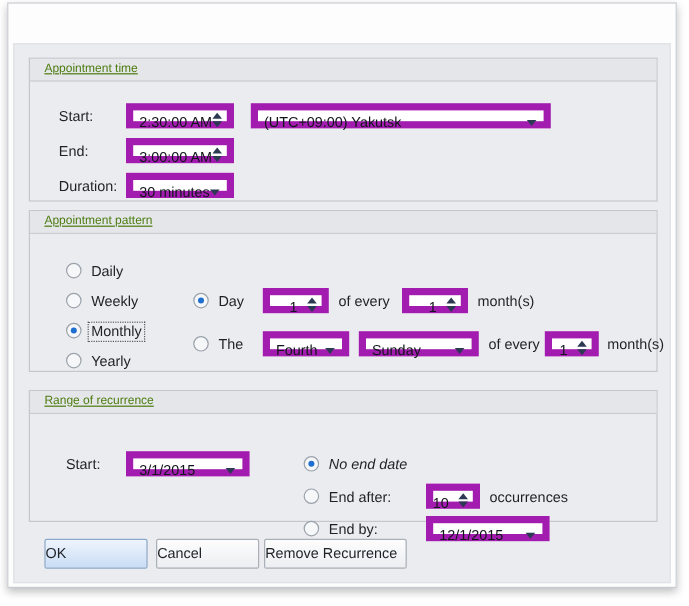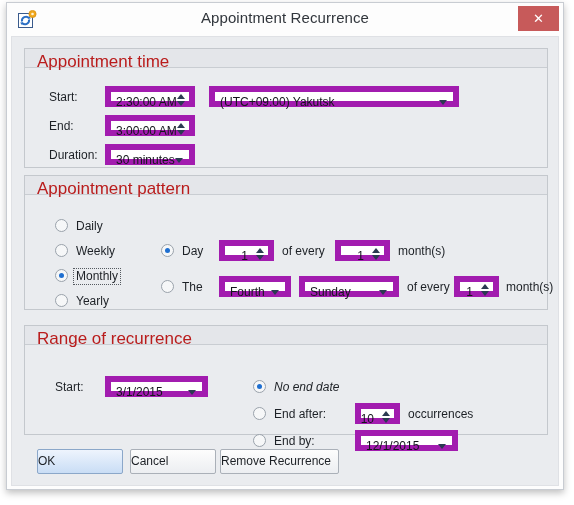--- a/index.html
+++ b/index.html
@@ -62,24 +62,25 @@
   .group {
     position: absolute;
     background: #eaecef;
     border: 1px solid #c4c8cd;
     box-sizing: border-box;
   }
   .group-header {
     height: 19px;
     background: #e4e6ea;
     border-bottom: 1px solid #c9cdd2;
-    font-size: 17px;
-    color: #b91c1c;
+    font-size: 10px;
+    color: #4d7c0f;
     padding: 3px 0 0 12px;
     box-sizing: border-box;
+    text-decoration: underline;
   }
   .group-body { position: relative; }
 
   .lbl {
     position: absolute;
     font-size: 12px;
     color: #1d2126;
     white-space: nowrap;
   }
 
@@ -172,35 +173,20 @@
   .btn.default {
     background: linear-gradient(#eef4fd, #c9ddf5);
     border: 1px solid #8ba7c9;
   }
 </style>
 </head>
 <body>
 
 <div class="window">
 
-  <div class="titlebar">
-    <span class="title-icon">
-      <svg width="19" height="19" viewBox="0 0 19 19">
-        <rect x="0.5" y="3.5" width="14" height="14" fill="#ffffff" stroke="#3a5b8c" stroke-width="1"></rect>
-        <path d="M4 11.5 A4 4 0 0 1 11 8.2" fill="none" stroke="#2b6fc4" stroke-width="2"></path>
-        <path d="M11.2 6.0 l1.6 2.6 l-3.0 0.2 z" fill="#2b6fc4"></path>
-        <path d="M11 9.5 A4 4 0 0 1 4 12.8" fill="none" stroke="#2b6fc4" stroke-width="2"></path>
-        <path d="M3.8 15.0 l-1.6 -2.6 l3.0 -0.2 z" fill="#2b6fc4"></path>
-        <circle cx="14.5" cy="4" r="3.6" fill="#f0a81e" stroke="#d98f0c" stroke-width="0.8"></circle>
-        <circle cx="14.5" cy="4" r="1.3" fill="#fff3d6"></circle>
-      </svg>
-    </span>
-    <div class="title-text">Appointment Recurrence</div>
-    <div class="close-btn">✕</div>
-  </div>
 
   <div class="client">
 
     <div class="group" style="left:12px; top:11px; width:524px; height:120px;">
       <div class="group-header">Appointment time</div>
       <div class="group-body">
         <span class="lbl" style="left:24px; top:22px;">Start:</span>
         <div class="field" style="left:80px; top:18px; width:90px;">
           <span class="val">2:30:00 AM</span>
           <span class="spin">

